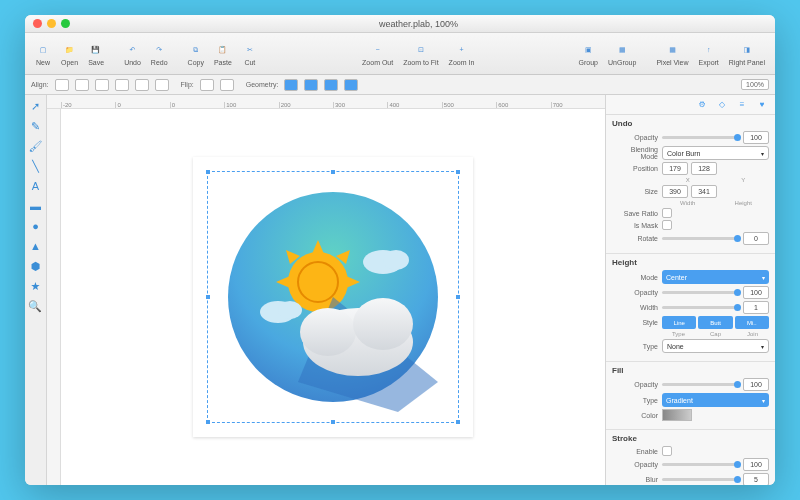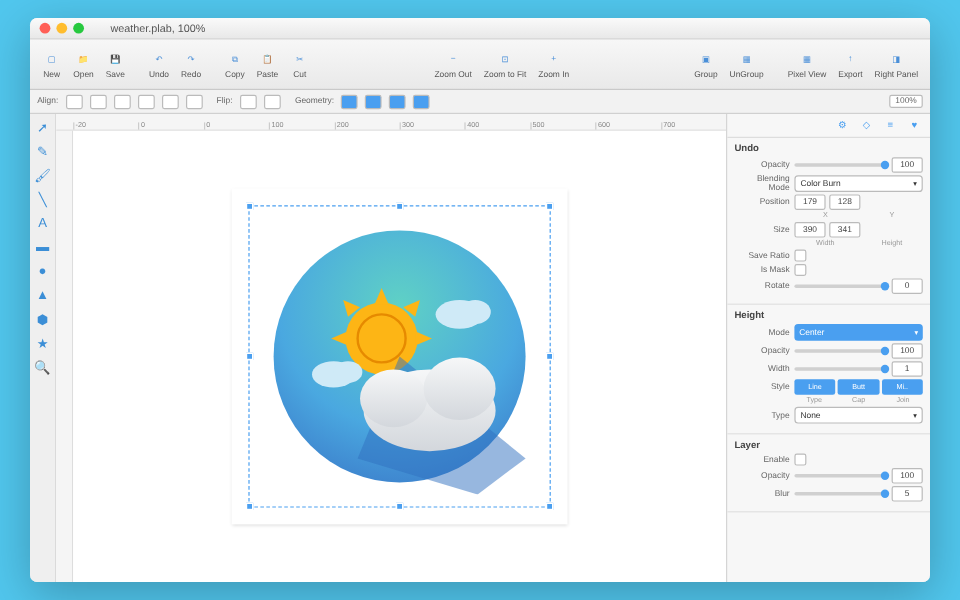--- a/index.html
+++ b/index.html
@@ -2,21 +2,21 @@
 <html><head>
 <meta charset="utf-8">
 <style>
 * { margin: 0; padding: 0; box-sizing: border-box; font-family: -apple-system, "Helvetica Neue", Arial, sans-serif; }
 body { background: #51c7ee; width: 800px; height: 500px; overflow: hidden; display: flex; align-items: center; justify-content: center; }
 .window { width: 750px; height: 470px; background: #ececec; border-radius: 6px; box-shadow: 0 10px 40px rgba(0,0,0,0.25); overflow: hidden; display: flex; flex-direction: column; }
 .titlebar { height: 18px; background: linear-gradient(#fafafa,#e8e8e8); display: flex; align-items: center; padding: 0 8px; font-size: 9px; color: #555; border-bottom: 1px solid #d0d0d0; }
 .traffic { display: flex; gap: 5px; }
 .dot { width: 9px; height: 9px; border-radius: 50%; }
 .dot.r { background: #ff5f56; } .dot.y { background: #ffbd2e; } .dot.g { background: #27c93f; }
-.title { flex: 1; text-align: left; padding-left: 22px; }
+.title { flex: 1; text-align: center; }
 .toolbar { height: 42px; background: linear-gradient(#f7f7f7,#e9e9e9); border-bottom: 1px solid #c9c9c9; display: flex; align-items: center; padding: 0 6px; gap: 4px; font-size: 7px; color: #555; }
 .tgroup { display: flex; gap: 2px; }
 .tbtn { display: flex; flex-direction: column; align-items: center; gap: 1px; padding: 2px 4px; cursor: pointer; }
 .tbtn .ic { width: 16px; height: 16px; display: flex; align-items: center; justify-content: center; color: #4a8fd8; }
 .tspacer { flex: 1; }
 .secondbar { height: 20px; background: #f2f2f2; border-bottom: 1px solid #d0d0d0; display: flex; align-items: center; padding: 0 6px; gap: 6px; font-size: 7px; color: #666; }
 .secondbar .sbtn { width: 14px; height: 12px; background: #fff; border: 1px solid #bbb; border-radius: 2px; cursor: pointer; }
 .secondbar .spacer { flex: 1; }
 .zoombox { background: #fff; border: 1px solid #bbb; border-radius: 2px; padding: 1px 4px; font-size: 7px; }
 .workarea { flex: 1; display: flex; overflow: hidden; }
@@ -341,23 +341,39 @@
             <div class="sublbl">Type</div>
             <div class="sublbl">Cap</div>
             <div class="sublbl">Join</div>
           </div>
         <div class="row">
             <div class="lbl">Type</div>
             <div class="sel w">None</div>
           </div>
       </div>
 
-
       <div class="section">
-        <h4>Layer</h4>
+        <h4>Fill</h4>
+        <div class="row">
+            <div class="lbl">Opacity</div>
+            <div class="slider"></div>
+            <div class="num">100</div>
+          </div>
+        <div class="row">
+            <div class="lbl">Type</div>
+            <div class="sel">Gradient</div>
+          </div>
+        <div class="row">
+            <div class="lbl">Color</div>
+            <div class="colorbox"></div>
+          </div>
+      </div>
+
+      <div class="section">
+        <h4>Stroke</h4>
         <div class="row">
             <div class="lbl">Enable</div>
             <div class="chk"></div>
           </div>
         <div class="row">
             <div class="lbl">Opacity</div>
             <div class="slider"></div>
             <div class="num">100</div>
           </div>
         <div class="row">

